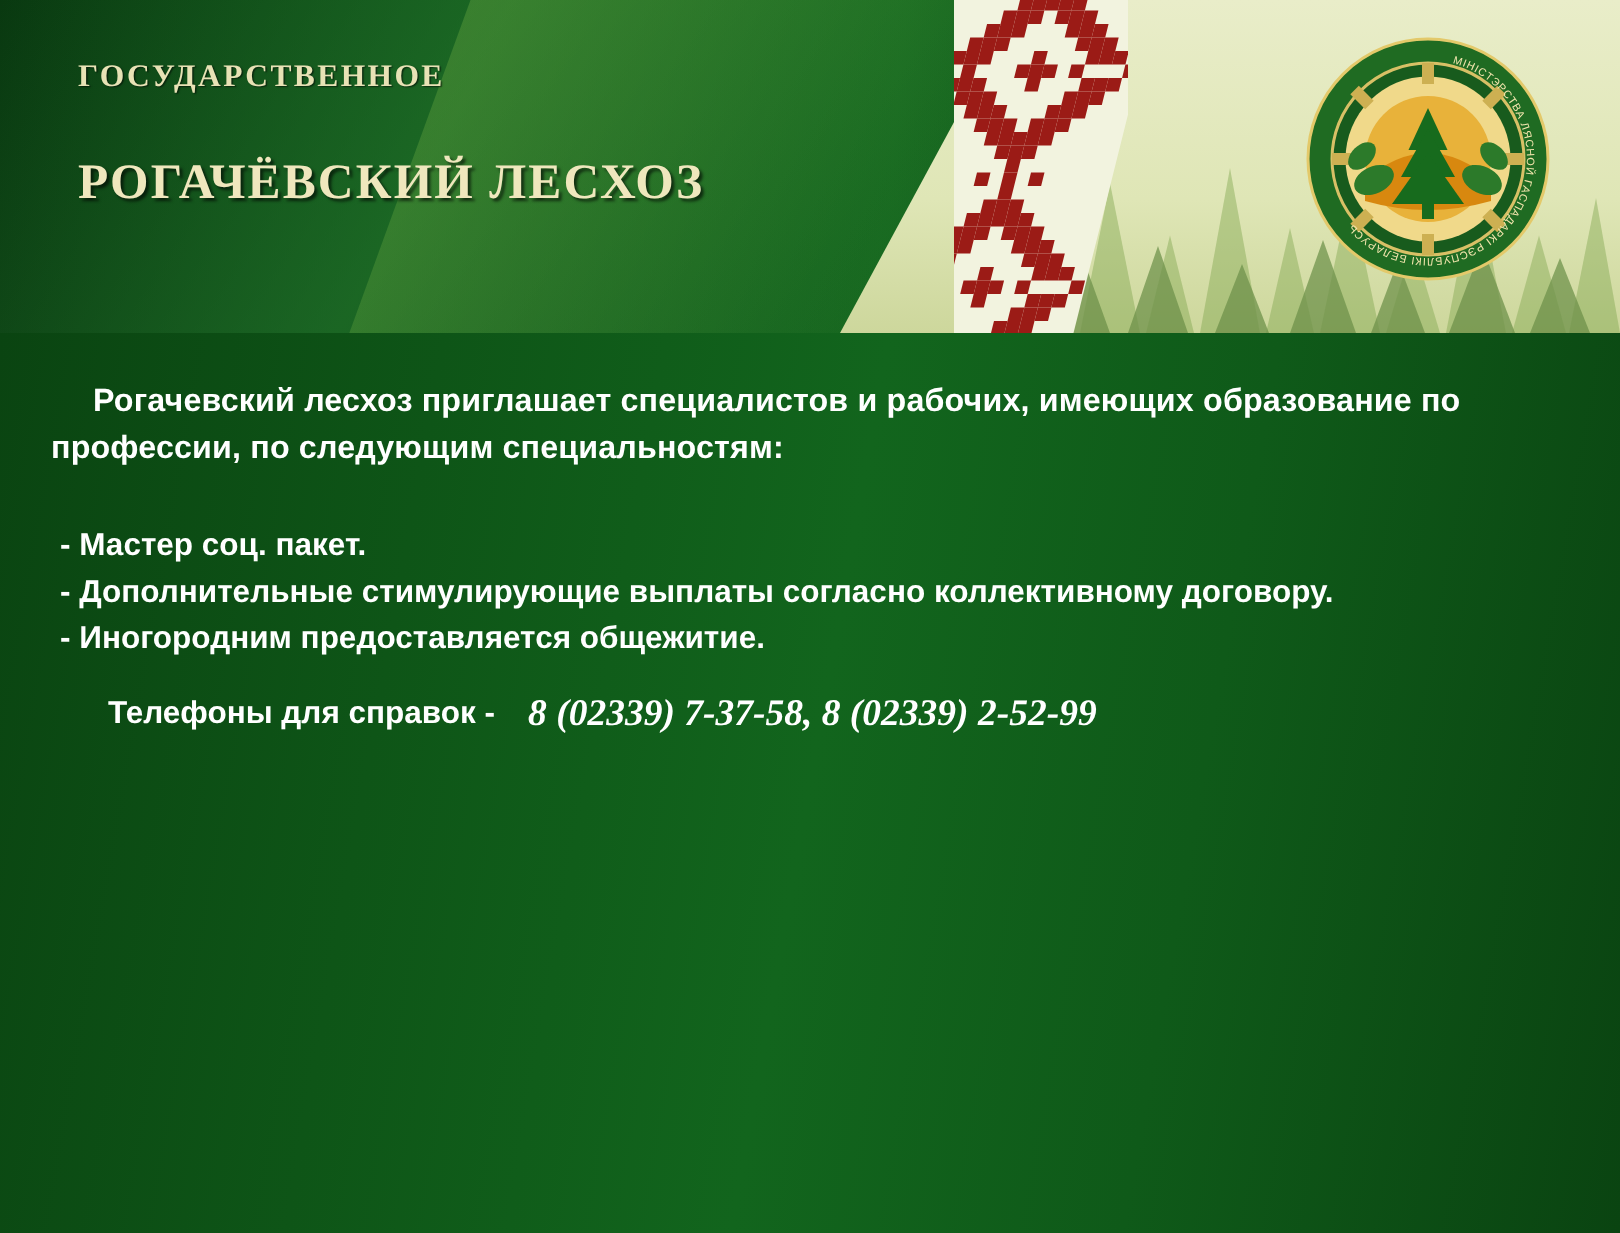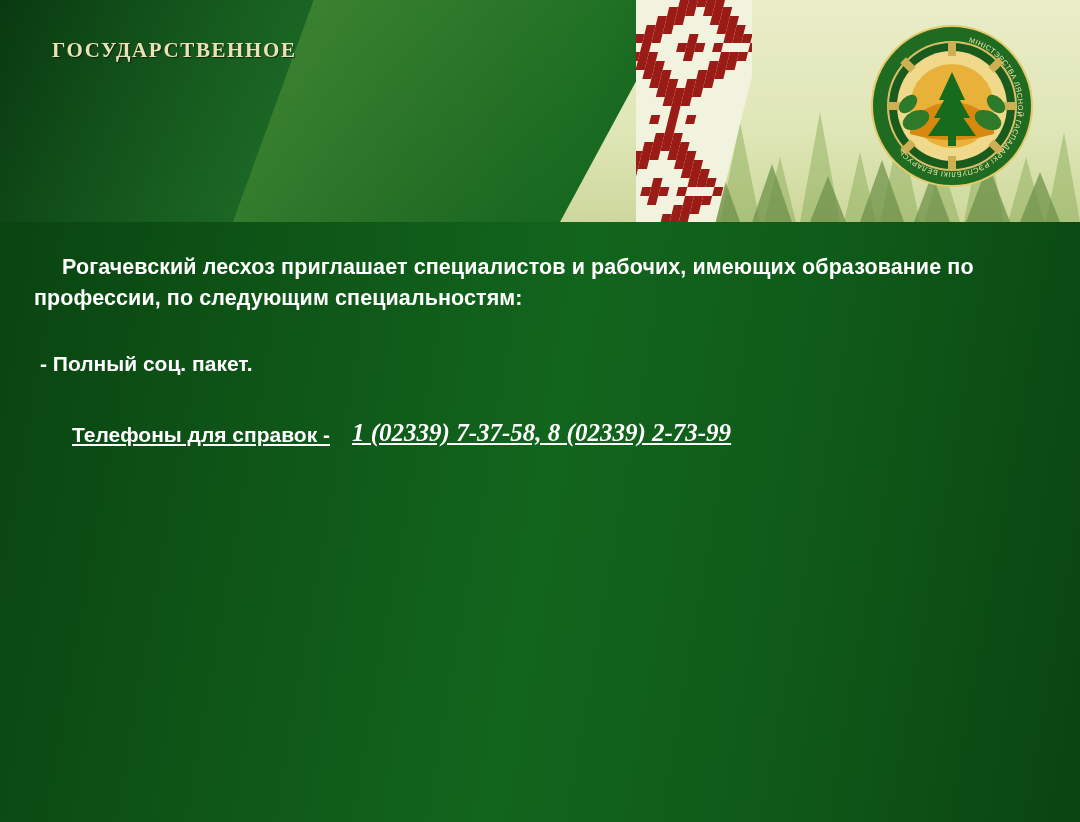--- a/index.html
+++ b/index.html
@@ -174,25 +174,24 @@
     font-size: 21px;
     font-weight: bold;
     line-height: 31px;
     color: #ffffff;
   }
   .benefit-line {
     display: block;
     padding-left: 6px;
   }
   .phones-row {
-    margin-top: 40px;
+    margin-top: 21px;
     display: flex;
-    align-items: flex-end;
+    align-items: center;
     padding-left: 38px;
-    text-decoration: underline;
   }
   .phones-label {
     font-size: 21px;
     font-weight: bold;
     color: #ffffff;
   }
   .phones-value {
     margin-left: 22px;
     font-family: "Liberation Serif", serif;
     font-style: italic;
@@ -353,20 +352,21 @@
           <i class="orn-cell" style="left:103px;top:225px;width:9px;height:9px;background:#9b1b16"></i>
           <i class="orn-cell" style="left:112px;top:225px;width:9px;height:9px;background:#9b1b16"></i>
           <i class="orn-cell" style="left:85px;top:234px;width:9px;height:9px;background:#9b1b16"></i>
           <i class="orn-cell" style="left:94px;top:234px;width:9px;height:9px;background:#9b1b16"></i>
           <i class="orn-cell" style="left:103px;top:234px;width:9px;height:9px;background:#9b1b16"></i>
         </div>
     </div>
 
     <div class="header-titles">
       <div class="title-small">ГОСУДАРСТВЕННОЕ</div>
+      <div class="title-big">РОГАЧЁВСКИЙ ЛЕСХОЗ</div>
     </div>
 
     <svg class="emblem" viewBox="0 0 164 164">
       <circle cx="82" cy="82" r="80" fill="#1f6b22"></circle>
       <circle cx="82" cy="82" r="80" fill="none" stroke="#e3c96a" stroke-width="2"></circle>
       <circle cx="82" cy="82" r="64" fill="#185b1d" stroke="#d8c066" stroke-width="2"></circle>
       <circle cx="82" cy="82" r="55" fill="#f0d98a"></circle>
 
       <g fill="#cdb052">
         <rect x="78" y="18" width="8" height="14"></rect>
@@ -405,23 +405,25 @@
   </div>
 
   <div class="body-area">
     <div class="body-inner">
 
       <p class="para-intro">Рогачевский лесхоз приглашает специалистов и рабочих, имеющих образование по профессии, по следующим специальностям:</p>
 
 
 
       <div class="benefits">
-        <span class="benefit-line"> - Полный соц. пакет.</span>
+        <span class="benefit-line"> - Мастер соц. пакет.</span>
+        <span class="benefit-line"> - Дополнительные стимулирующие выплаты согласно коллективному договору.</span>
+        <span class="benefit-line"> - Иногородним предоставляется общежитие.</span>
       </div>
 
       <div class="phones-row">
         <span class="phones-label">Телефоны для справок -</span>
-        <span class="phones-value">1 (02339) 7-37-58, 8 (02339) 2-73-99</span>
+        <span class="phones-value">8 (02339) 7-37-58, 8 (02339) 2-52-99</span>
       </div>
 
     </div>
   </div>
 </div>
 
 </body></html>

